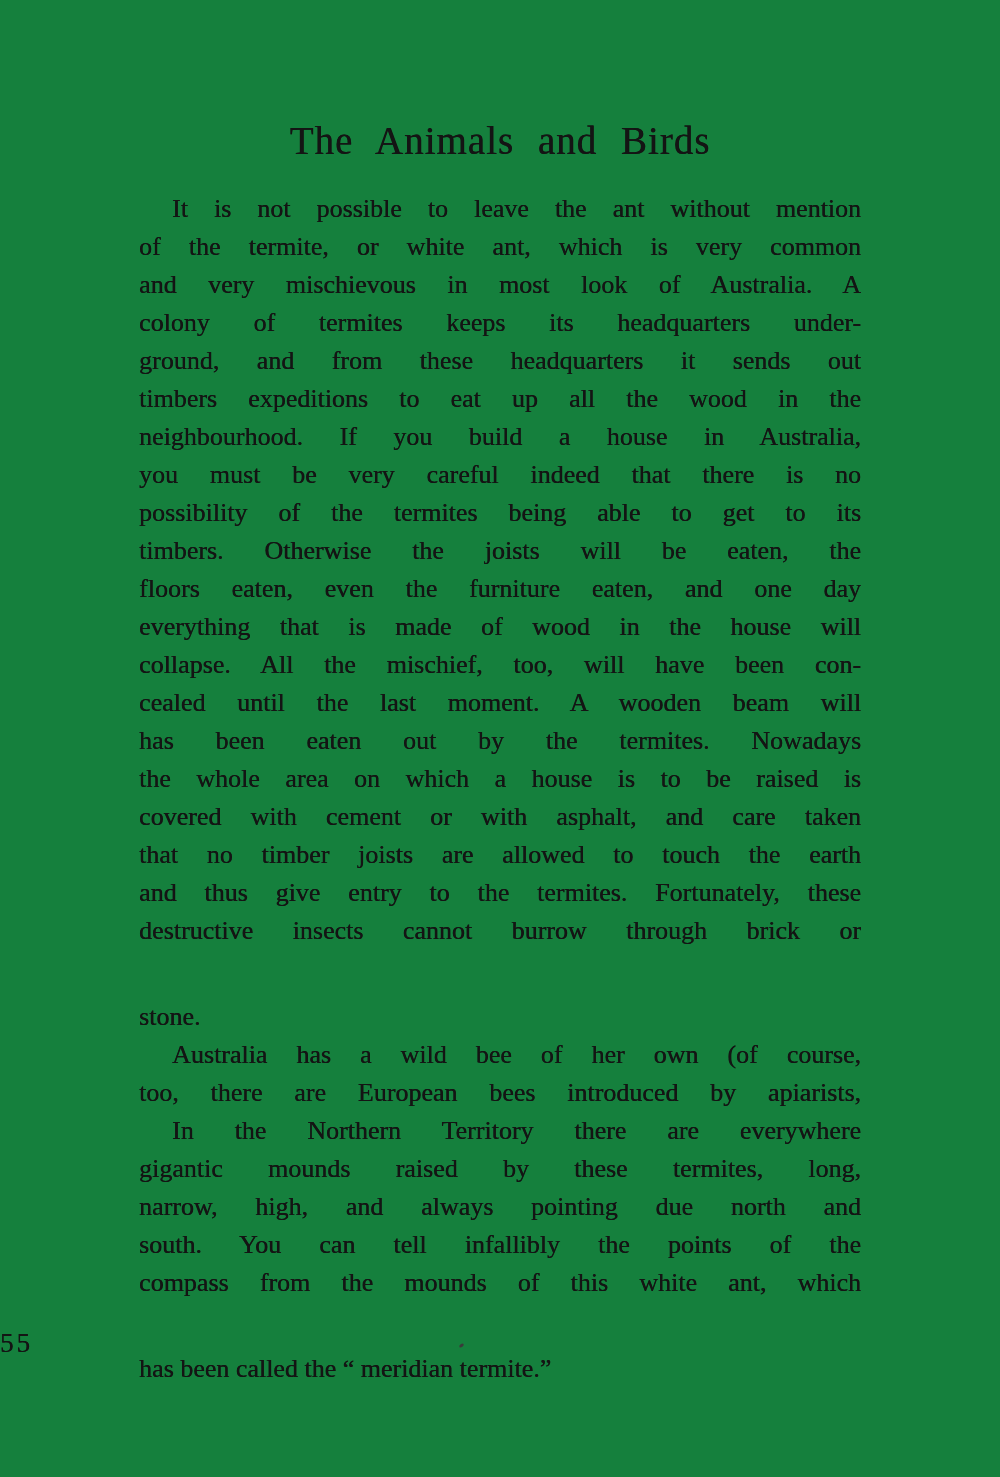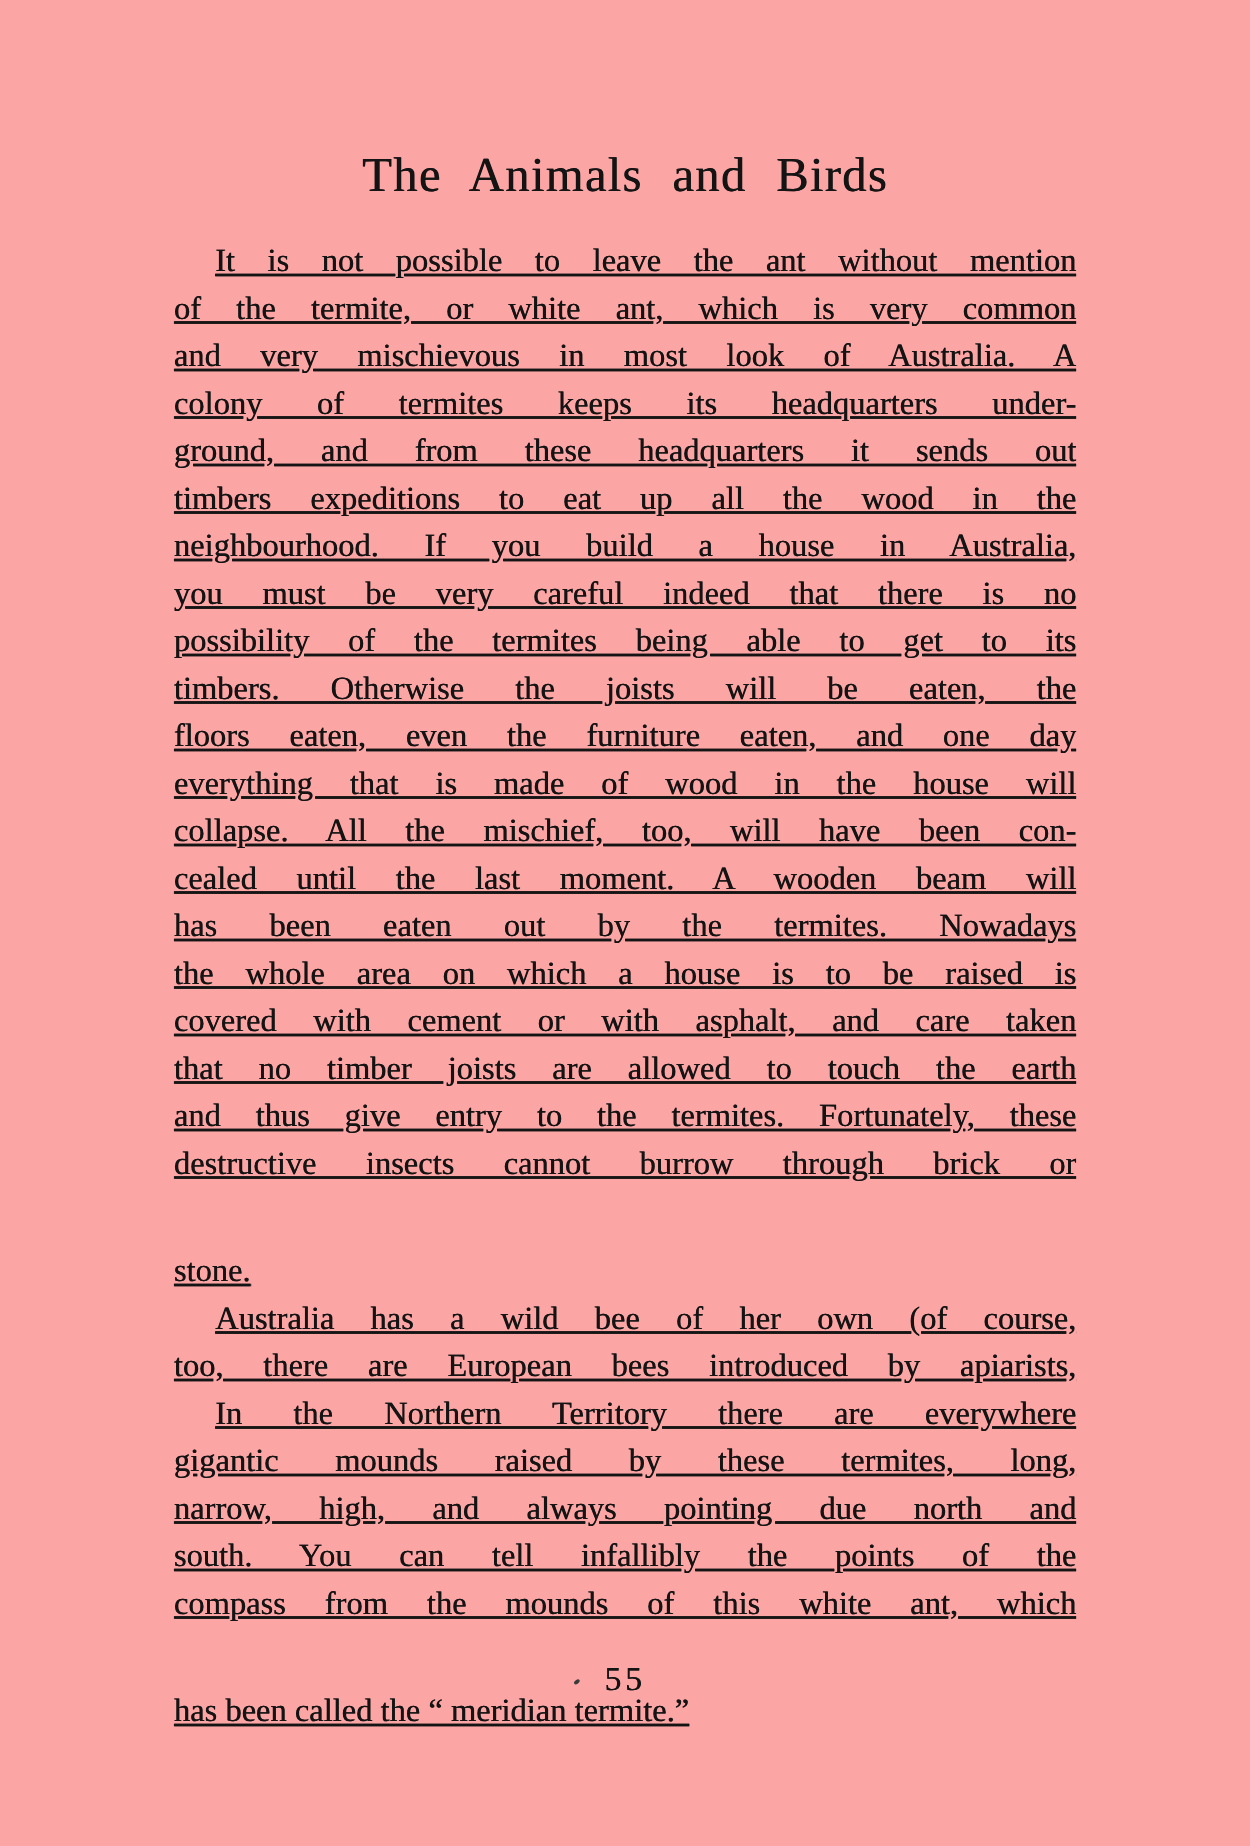--- a/index.html
+++ b/index.html
@@ -14,21 +14,21 @@
     font-family: "Liberation Serif", "DejaVu Serif", serif;
     color: #141414;
     overflow: hidden;
   }
   .page {
     position: absolute;
     left: 0;
     top: 0;
     width: 1000px;
     height: 1477px;
-    background: #fca5a5;
+    background: #15803d;
   }
   .text-col {
     position: absolute;
     left: 139px;
     top: 118px;
     width: 722px;
   }
   h1.book-title {
     font-size: 39px;
     line-height: 46px;
@@ -43,36 +43,35 @@
     margin: 0;
   }
   .line {
     font-size: 26px;
     height: 38px;
     line-height: 38px;
     text-align: justify;
     text-align-last: justify;
     text-shadow: 0.35px 0 0 currentColor;
     overflow: hidden;
-    text-decoration: underline;
   }
   .line.indent {
     text-indent: 33px;
   }
   .line.lastline {
     text-align: left;
     text-align-last: left;
     margin-top: 48px;
   }
   .page-number {
     position: absolute;
     top: 1326px;
     left: 0;
     width: 1000px;
-    text-align: center;
+    text-align: left;
     font-size: 27px;
     line-height: 34px;
     letter-spacing: 3px;
     text-shadow: 0.35px 0 0 currentColor;
   }
   .scan-speck {
     position: absolute;
     left: 459px;
     top: 1344px;
     width: 5px;

